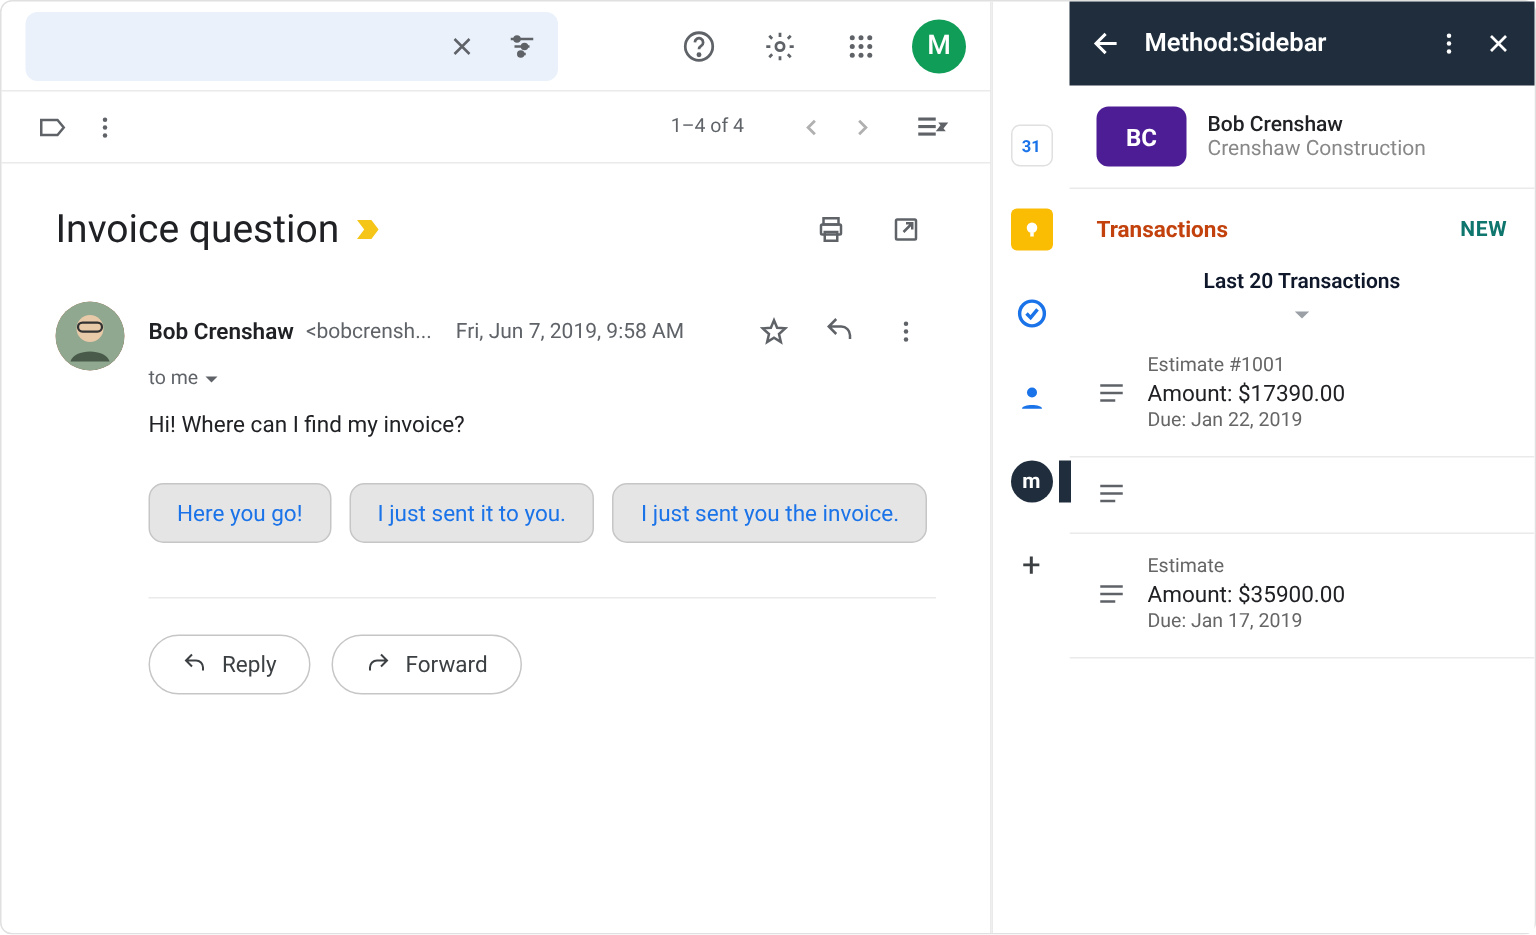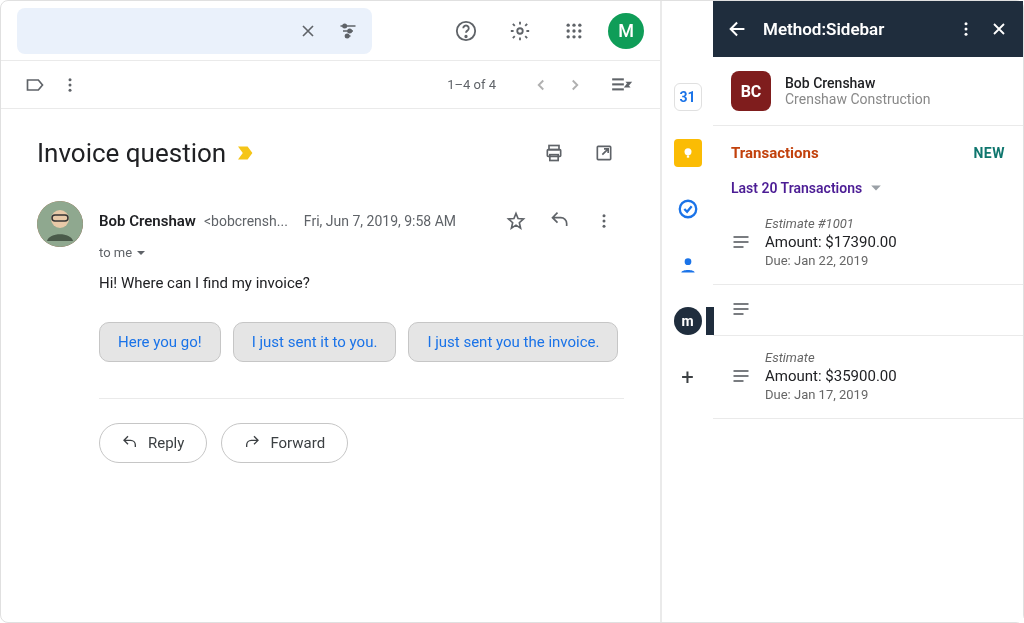--- a/index.html
+++ b/index.html
@@ -30,45 +30,45 @@
   .to-line { font-size: 13px; color: #5f6368; margin-top: 4px; display:flex; align-items:center; gap:4px;}
   .body-text { font-size: 15px; color: #202124; margin: 14px 0 30px 62px; }
   .suggestions { display:flex; flex-wrap:wrap; gap:12px; margin-left: 62px; margin-bottom: 36px; }
   .chip { border: 1px solid #c6c6c6; border-radius: 10px; padding: 10px 18px; font-size: 15px; color: #1a73e8; cursor:pointer; background:#e5e5e5; }
   .divider { border-top: 1px solid #eaeaea; margin: 0 0 24px 62px; }
   .reply-buttons { display:flex; gap:14px; margin-left: 62px; }
   .oval-btn { border:1px solid #c6c6c6; border-radius: 22px; padding: 10px 22px; font-size:15px; color:#3c4043; cursor:pointer; background:#fff; display:flex; align-items:center; gap:10px; }
 
   .side-rail { width: 52px; border-left:1px solid #eaeaea; display:flex; flex-direction:column; align-items:center; padding-top: 82px; gap: 28px; }
   .rail-icon { width:28px; height:28px; border-radius:6px; display:flex; align-items:center; justify-content:center; cursor:pointer; font-size:16px; }
-  .rail-cal { background:#fff; border:1px solid #e0e0e0; color:#1a73e8; font-size:14px; font-weight:700; }
+  .rail-cal { background:#fff; border:1px solid #e0e0e0; color:#1a73e8; font-size:11px; font-weight:700; }
   .rail-keep { background:#fbbc04; color:#fff; border-radius:4px; }
   .rail-tasks { color:#1a73e8; }
   .rail-contacts { color:#1a73e8; }
   .rail-method { width:28px; height:28px; background:#1f2d3d; color:#fff; border-radius:50%; display:flex; align-items:center; justify-content:center; font-size:14px; font-weight:700; position:relative; }
   .rail-method::before { content:""; position:absolute; right:-12px; width:8px; height:28px; background:#1f2d3d; }
   .rail-plus { font-size:22px; color:#3c4043; }
 
   .sidebar { width: 310px; display:flex; flex-direction:column; background:#fff; }
   .sb-header { height: 56px; background:#1f2d3d; color:#fff; display:flex; align-items:center; padding: 0 14px; gap: 14px; }
   .sb-title { font-size: 17px; font-weight: 600; flex:1; }
   .sb-header-btn { cursor:pointer; color:#fff; display:flex; align-items:center; }
   .sb-contact { display:flex; align-items:center; gap:14px; padding:14px 18px; border-bottom:1px solid #eaeaea; }
-  .sb-contact-avatar { width:40px; height:40px; border-radius:8px; background:#7f1d1d; color:#fff; display:flex; align-items:center; justify-content:center; font-weight:700; font-size:16px; }
+  .sb-contact-avatar { width:60px; height:40px; border-radius:8px; background:#4c1d95; color:#fff; display:flex; align-items:center; justify-content:center; font-weight:700; font-size:16px; }
   .sb-contact-name { font-size:14px; color:#202124; font-weight:500; }
   .sb-contact-company { font-size:14px; color:#888; }
   .sb-section { padding: 18px 18px 8px; display:flex; align-items:center; }
   .sb-section-title { font-size:15px; font-weight:700; color:#c2410c; }
   .sb-new { margin-left:auto; color:#0f766e; font-size:14px; font-weight:700; letter-spacing:0.5px; cursor:pointer; }
-  .sb-filter { padding: 10px 18px 6px; font-size:14px; color:#4c1d95; font-weight:600; display:flex; align-items:center; gap:8px; }
+  .sb-filter { padding: 10px 18px 6px; font-size:14px; color:#0f172a; font-weight:600; display:flex; align-items:center; gap:8px;flex-direction:column; }
   .tx-scroll { flex:1; overflow:auto; }
   .tx-item { padding: 14px 18px 16px 18px; border-bottom:1px solid #eaeaea; display:flex; gap:14px; align-items:center; }
   .tx-icon { color:#5f6368; flex-shrink:0; }
   .tx-body { flex:1; }
-  .tx-title { font-size:13px; color:#666;font-style:italic; }
+  .tx-title { font-size:13px; color:#666; }
   .tx-amount { font-size:15px; color:#202124; margin:2px 0; }
   .tx-due { font-size:13px; color:#666; }
 
   svg { display:block; }
 </style>
 </head>
 <body>
 
 <div class="container">
   <div class="gmail-pane">

